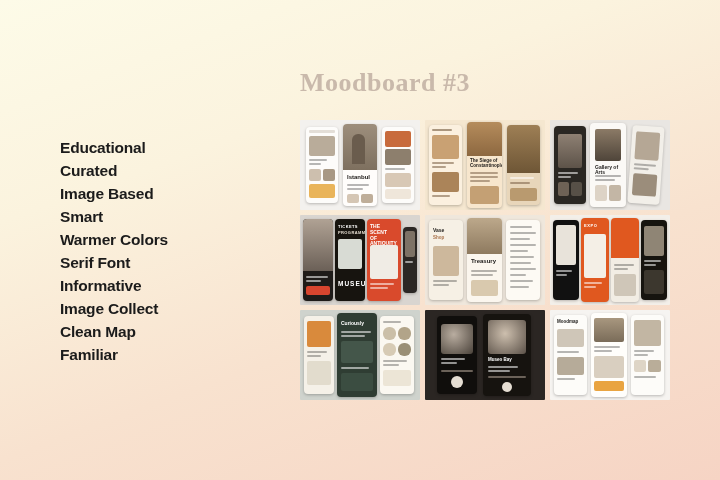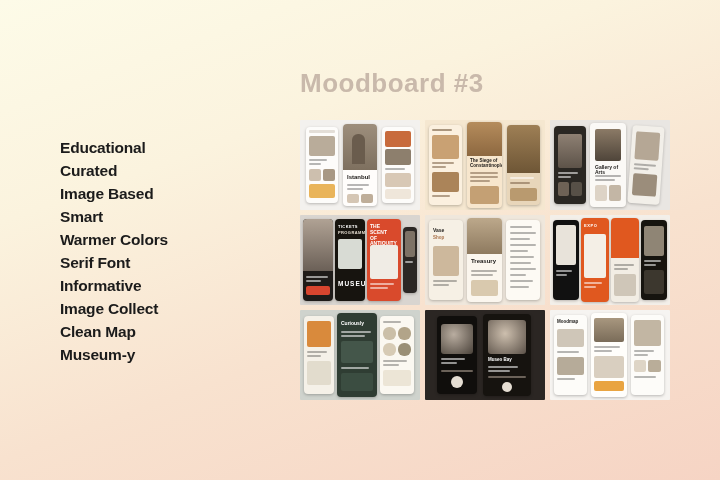--- a/index.html
+++ b/index.html
@@ -42,21 +42,21 @@
     font-weight: bold;
     color: #1f1f1f;
     letter-spacing: 0.1px;
   }
 
   
   #title {
     position: absolute;
     left: 300px;
     top: 68px;
-    font-family: Liberation Sans, sans-serif;
+    font-family: Liberation Serif, serif;
     font-size: 26px;
     font-weight: bold;
     color: #c9b9ab;
     letter-spacing: 0.5px;
   }
 
   
   #grid {
     position: absolute;
     left: 300px;
@@ -123,21 +123,21 @@
   <div id="keywords">
     <div class="kw">Educational</div>
     <div class="kw">Curated</div>
     <div class="kw">Image Based</div>
     <div class="kw">Smart</div>
     <div class="kw">Warmer Colors</div>
     <div class="kw">Serif Font</div>
     <div class="kw">Informative</div>
     <div class="kw">Image Collect</div>
     <div class="kw">Clean Map</div>
-    <div class="kw">Museum-y</div>
+    <div class="kw">Familiar</div>
   </div>
 
 
   <div id="title">Moodboard #3</div>
 
   <div id="grid">
 
     <div class="tile" id="t1">
       <div class="phone" style="left:6px;top:7px;width:32px;height:76px;background:#fdfcfa;">
         <div class="ph-img" style="left:3px;top:3px;width:26px;height:3px;background:#e3ded7;border-radius:1px;"></div>

